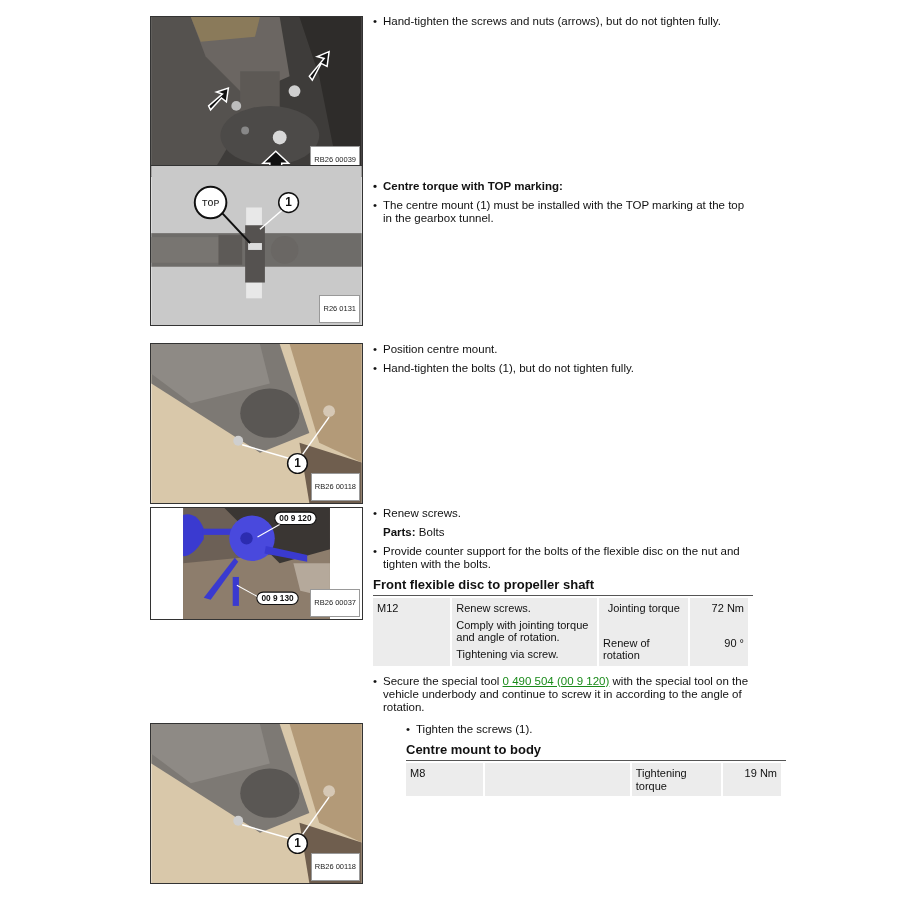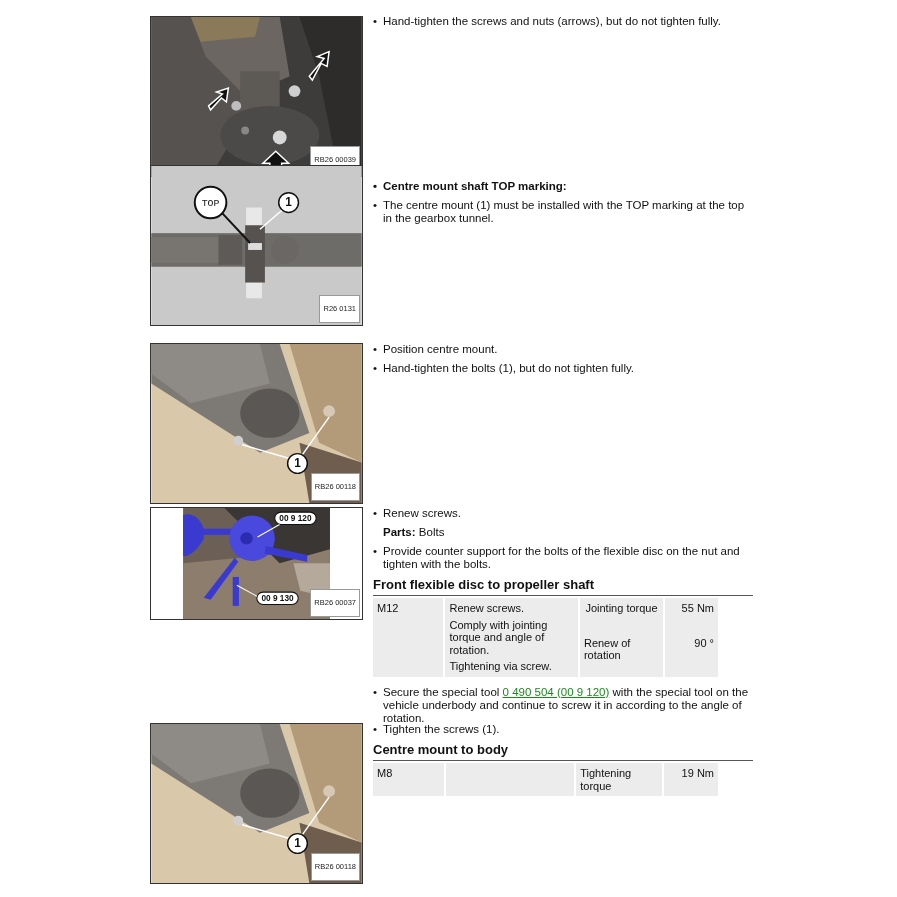--- a/index.html
+++ b/index.html
@@ -8,21 +8,21 @@
   .fig { position: absolute; left: 150px; width: 213px; border: 1px solid #333; box-sizing: border-box; overflow: hidden; }
   .fig svg { display: block; width: 100%; height: 100%; }
   .fig .code { position: absolute; right: 2px; bottom: 2px; background: #fff; border: 1px solid #999; font-size: 7.5px; padding: 8px 3px; line-height: 10px; color: #222; }
   .txt { position: absolute; left: 373px; width: 380px; }
   .bullet { position: relative; padding-left: 10px; line-height: 13px; margin-bottom: 6px; }
   .bullet::before { content: "\2022"; position: absolute; left: 0; top: 0; }
   .bold { font-weight: bold; }
   .plain { line-height: 13px; margin-bottom: 6px; padding-left: 10px; }
   .link { color: #1a8a1a; text-decoration: underline; margin-top: 8px; }
   .sechead { font-weight: bold; font-size: 13px; margin: 2px 0 2px 0; padding-bottom: 3px; border-bottom: 1.5px solid #555; }
-  table.tq { border-collapse: collapse; width: 345px; background: #ececec; }
+  table.tq { border-collapse: collapse; width: 375px; background: #ececec; }
   table.tq td { vertical-align: top; padding: 4px 4px; font-size: 11px; line-height: 12.5px; border-right: 2px solid #fff; }
   table.tq td:last-child { border-right: none; text-align: right; }
   .c1 { width: 70px; } .c2 { width: 138px; } .c3 { width: 82px; } .c4 { width: 50px; }
   .sub { margin-bottom: 4px; }
 </style>
 </head>
 <body>
 
 <div class="fig" style="top:16px;height:161px;">
   <svg viewBox="0 0 213 161">
@@ -121,21 +121,21 @@
     <text x="148" y="125" font-size="12" font-weight="bold" text-anchor="middle" font-family="Liberation Sans, sans-serif" fill="#111">1</text>
   </svg>
   <span class="code">RB26 00118</span>
 </div>
 
 <div class="txt" style="top:15px;">
   <div class="bullet">Hand-tighten the screws and nuts (arrows), but do not tighten fully.</div>
 </div>
 
 <div class="txt" style="top:180px;">
-  <div class="bullet bold">Centre mount shaft TOP marking:</div>
+  <div class="bullet bold">Centre torque with TOP marking:</div>
   <div class="bullet">The centre mount (1) must be installed with the TOP marking at the top in the gearbox tunnel.</div>
 </div>
 
 <div class="txt" style="top:343px;">
   <div class="bullet">Position centre mount.</div>
   <div class="bullet">Hand-tighten the bolts (1), but do not tighten fully.</div>
 </div>
 
 <div class="txt" style="top:507px;">
   <div class="bullet">Renew screws.</div>
@@ -152,32 +152,32 @@
       <td class="c2">
         <div class="sub">Renew screws.</div>
         <div class="sub">Comply with jointing torque and angle of rotation.</div>
         <div>Tightening via screw.</div>
       </td>
       <td class="c3">
         <div style="margin-bottom:22px;text-align:center;">Jointing torque</div>
         <div>Renew of rotation</div>
       </td>
       <td class="c4">
-        <div style="margin-bottom:22px;">55 Nm</div>
+        <div style="margin-bottom:22px;">72 Nm</div>
         <div>90 °</div>
       </td>
     </tr>
   </tbody>
     </table>
   <div class="bullet" style="margin-top:9px;">
     <span>Secure the special tool </span><a class="link">0 490 504 (00 9 120)</a><span> with the special tool  on the vehicle underbody and continue to screw it in according to the angle of rotation.</span>
   </div>
 </div>
 
-<div class="txt" style="top:723px;">
+<div class="txt" style="top:723px;margin-left:33px;">
   <div class="bullet">Tighten the screws (1).</div>
   <div class="sechead">Centre mount to body</div>
   <table class="tq">
     <tbody>
         <tr>
       <td class="c1">M8</td>
       <td class="c2"></td>
       <td class="c3">Tightening torque</td>
       <td class="c4">19 Nm</td>
     </tr>

